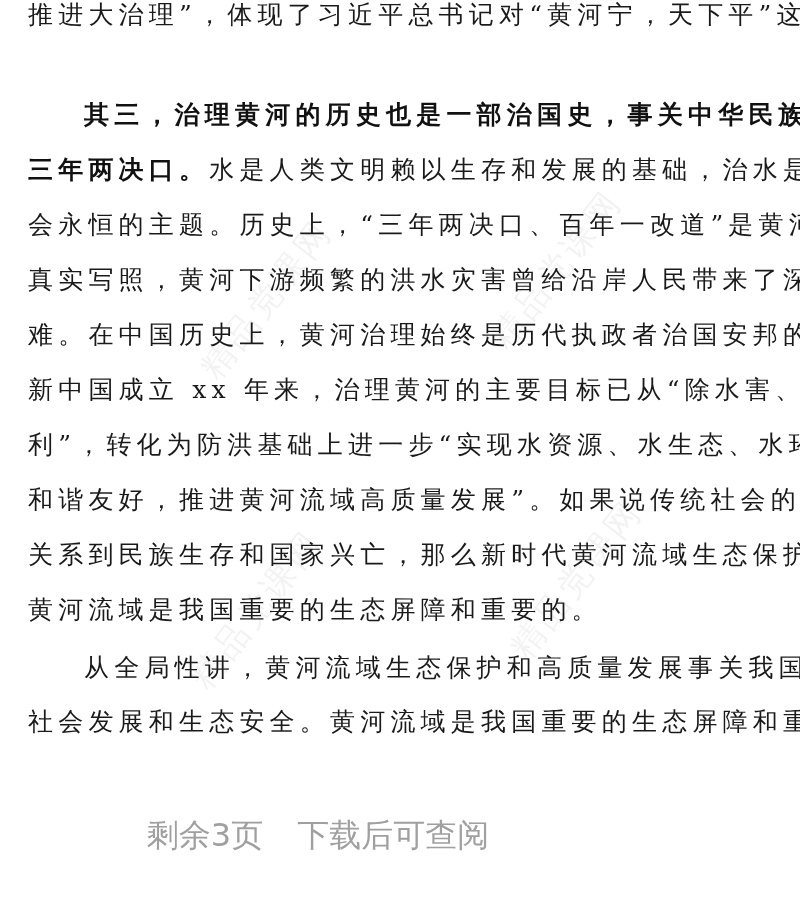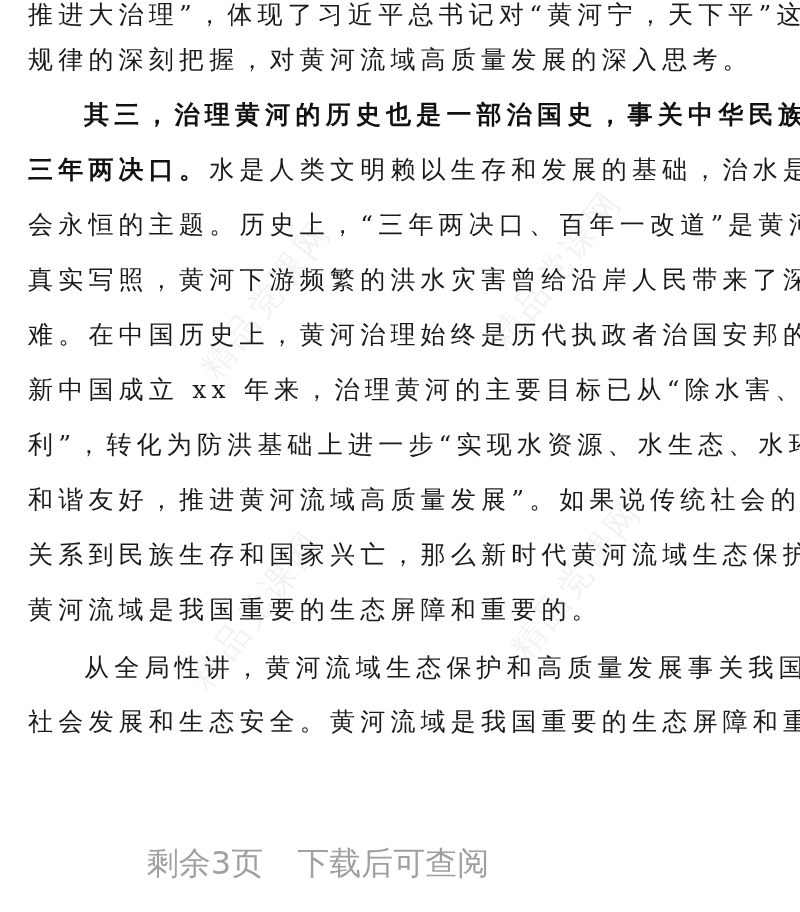--- a/index.html
+++ b/index.html
@@ -25,21 +25,21 @@
     font-size: 34px;
     color: rgba(0,0,0,0.05);
     transform: rotate(-52deg);
     transform-origin: left top;
     white-space: nowrap;
     letter-spacing: 4px;
     pointer-events: none;
   }
   .more-banner {
     position: absolute;
-    left: 0; top: 828px; width: 636px; height: 70px;
+    left: 0; top: 800px; width: 636px; height: 70px;
     text-align: center;
     line-height: 70px;
     font-family: "DejaVu Sans", "Liberation Sans", sans-serif;
     font-size: 32px;
     color: #a0a0a0;
     cursor: pointer;
   }
   .more-banner .gap { display: inline-block; width: 34px; }
 </style>
 </head>
@@ -47,23 +47,20 @@
 
 <div class="page">
 
   <div class="watermark" style="left:190px;top:360px;">精品党课网</div>
   <div class="watermark" style="left:480px;top:330px;">精品党课网</div>
   <div class="watermark" style="left:180px;top:670px;">精品党课网</div>
   <div class="watermark" style="left:500px;top:640px;">精品党课网</div>
 
   <div class="line" style="top:-5px;">
     <span>推进大治理”，体现了习近平总书记对“黄河宁，天下平”这一</span>
-  </div>
-  <div class="line" style="top:40px;">
-    <span>规律的深刻把握，对黄河流域高质量发展的深入思考。</span>
   </div>
   <div class="line indent" style="top:95px;">
     <span class="bold">其三，治理黄河的历史也是一部治国史，事关中华民族的</span>
   </div>
   <div class="line" style="top:150px;">
     <span class="bold">三年两决口。</span><span>水是人类文明赖以生存和发展的基础，治水是人类社</span>
   </div>
   <div class="line" style="top:205px;">
     <span>会永恒的主题。历史上，“三年两决口、百年一改道”是黄河的</span>
   </div>

